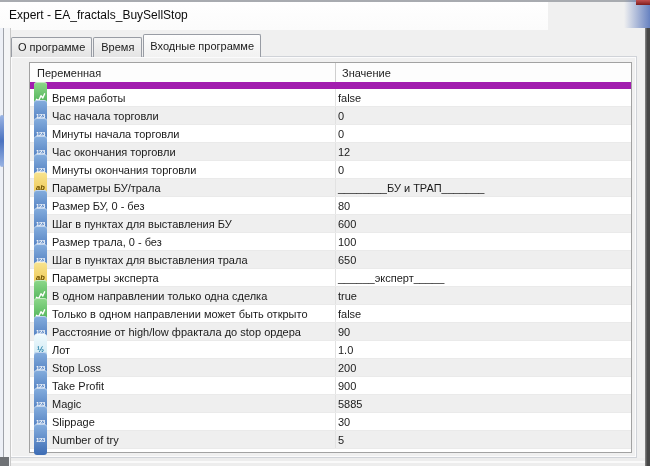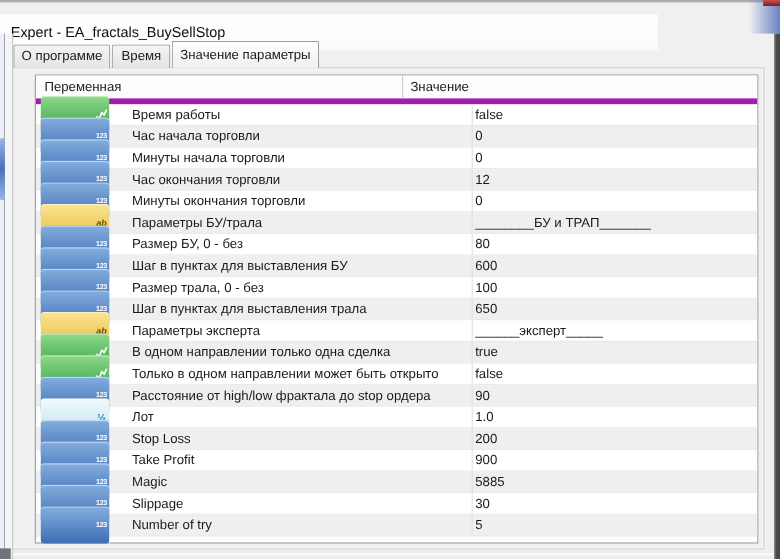--- a/index.html
+++ b/index.html
@@ -1,21 +1,21 @@
 <!DOCTYPE html>
 <html><head>
 <meta charset="utf-8">
 <style>
   html,body{margin:0;padding:0;}
   body{width:650px;height:466px;font-family:"Liberation Sans",sans-serif;background:#fff;}
   #stage{position:relative;width:650px;height:466px;background:#f0f0f0;overflow:hidden;}
 
   
   .titlebar{position:absolute;left:0;top:0;width:548px;height:30px;
-            background:linear-gradient(#ffffff,#fbfbfb);margin-top:12px;}
+            background:linear-gradient(#ffffff,#fbfbfb);}
   .top-edge{position:absolute;left:0;top:0;width:650px;height:2px;background:#a8abb0;}
   .titlebar-text{position:absolute;left:9px;top:8px;font-size:12px;color:#0c0c0c;white-space:nowrap;}
 
   
   .tabs{position:absolute;left:11px;top:34px;height:23px;display:flex;align-items:flex-end;z-index:3;}
   .tab{box-sizing:border-box;height:20px;padding:3px 6px 0;font-size:11px;color:#1b1b1b;
        background:linear-gradient(#f4f4f4,#e4e4e4);border:1px solid #989ca4;border-bottom:none;
        border-radius:2px 2px 0 0;margin-right:1px;text-align:center;white-space:nowrap;cursor:default;}
   .tab-about{min-width:78px;margin-top:45px;}
   .tab-common{min-width:49px;}
@@ -24,30 +24,30 @@
        position:relative;z-index:4;}
 
   
   .panel{position:absolute;left:10px;top:56px;width:627px;height:402px;background:#f0f0f0;
          border:1px solid #d0d3d8;box-shadow:inset 0 0 0 1px #fbfbfc;box-sizing:border-box;z-index:2;}
 
   
   .ptable{position:absolute;left:29px;top:62px;width:603px;height:391px;background:#ffffff;
           border:1px solid #a2a2a2;box-sizing:border-box;z-index:5;font-size:11px;color:#1a1a1a;}
   .thead{display:flex;align-items:center;height:19px;background:#fdfdfd;
-         border-bottom:5px solid #a21caf;color:#222;}
+         border-bottom:7px solid #a21caf;color:#222;}
   .hname{width:305px;padding-left:7px;box-sizing:border-box;}
   .hval{flex:1;border-left:1px solid #cfcfcf;padding-left:6px;height:100%;
         display:flex;align-items:center;box-sizing:border-box;}
   .row{display:flex;align-items:center;height:18px;box-sizing:border-box;
        border-bottom:1px solid #eaeaea;background:#ffffff;cursor:default;}
   .row.alt{background:#efefef;}
-  .picon{width:13px;height:31px;border-radius:3px;margin:0 19px 0 4px;flex:0 0 13px;
+  .picon{width:13px;height:31px;border-radius:3px;margin:0 5px 0 4px;flex:0 0 13px;
          display:flex;align-items:center;justify-content:center;font-weight:bold;
-         box-shadow:inset 0 1px 0 rgba(255,255,255,.5);padding-left:44px;}
+         box-shadow:inset 0 1px 0 rgba(255,255,255,.5);}
   .picon.int{background:linear-gradient(#85aede,#3d6cb4);color:#fff;font-size:6px;letter-spacing:-.4px;}
   .picon.str{background:linear-gradient(#f8e490,#e9bd3e);color:#6a4e00;font-size:7.5px;font-style:italic;}
   .picon.dbl{background:linear-gradient(#f0fafd,#c2e2ef);color:#1f7da8;font-size:8.5px;}
   .picon.bool{background:linear-gradient(#8ed88a,#35a344);}
   .rlabel{width:283px;box-sizing:border-box;white-space:nowrap;overflow:hidden;}
   .rvalue{flex:1;height:100%;display:flex;align-items:center;border-left:1px solid #e2e2e2;
           padding-left:2px;box-sizing:border-box;white-space:nowrap;overflow:hidden;}
 
   
   .aero-glow{position:absolute;top:0;right:0;width:26px;height:28px;z-index:6;
@@ -71,21 +71,21 @@
 <div id="stage">
 
   <div class="titlebar">
     <div class="titlebar-text">Expert - EA_fractals_BuySellStop</div>
   </div>
   <div class="top-edge"></div>
 
   <div class="tabs">
     <div class="tab tab-about">О программе</div>
     <div class="tab tab-common">Время</div>
-    <div class="tab tab-inputs active">Значение параметры</div>
+    <div class="tab tab-inputs active">Входные программе</div>
   </div>
 
   <div class="panel"></div>
 
   <div class="ptable">
     <div class="thead">
       <div class="hname">Переменная</div>
       <div class="hval">Значение</div>
     </div>
     <div id="rows">

